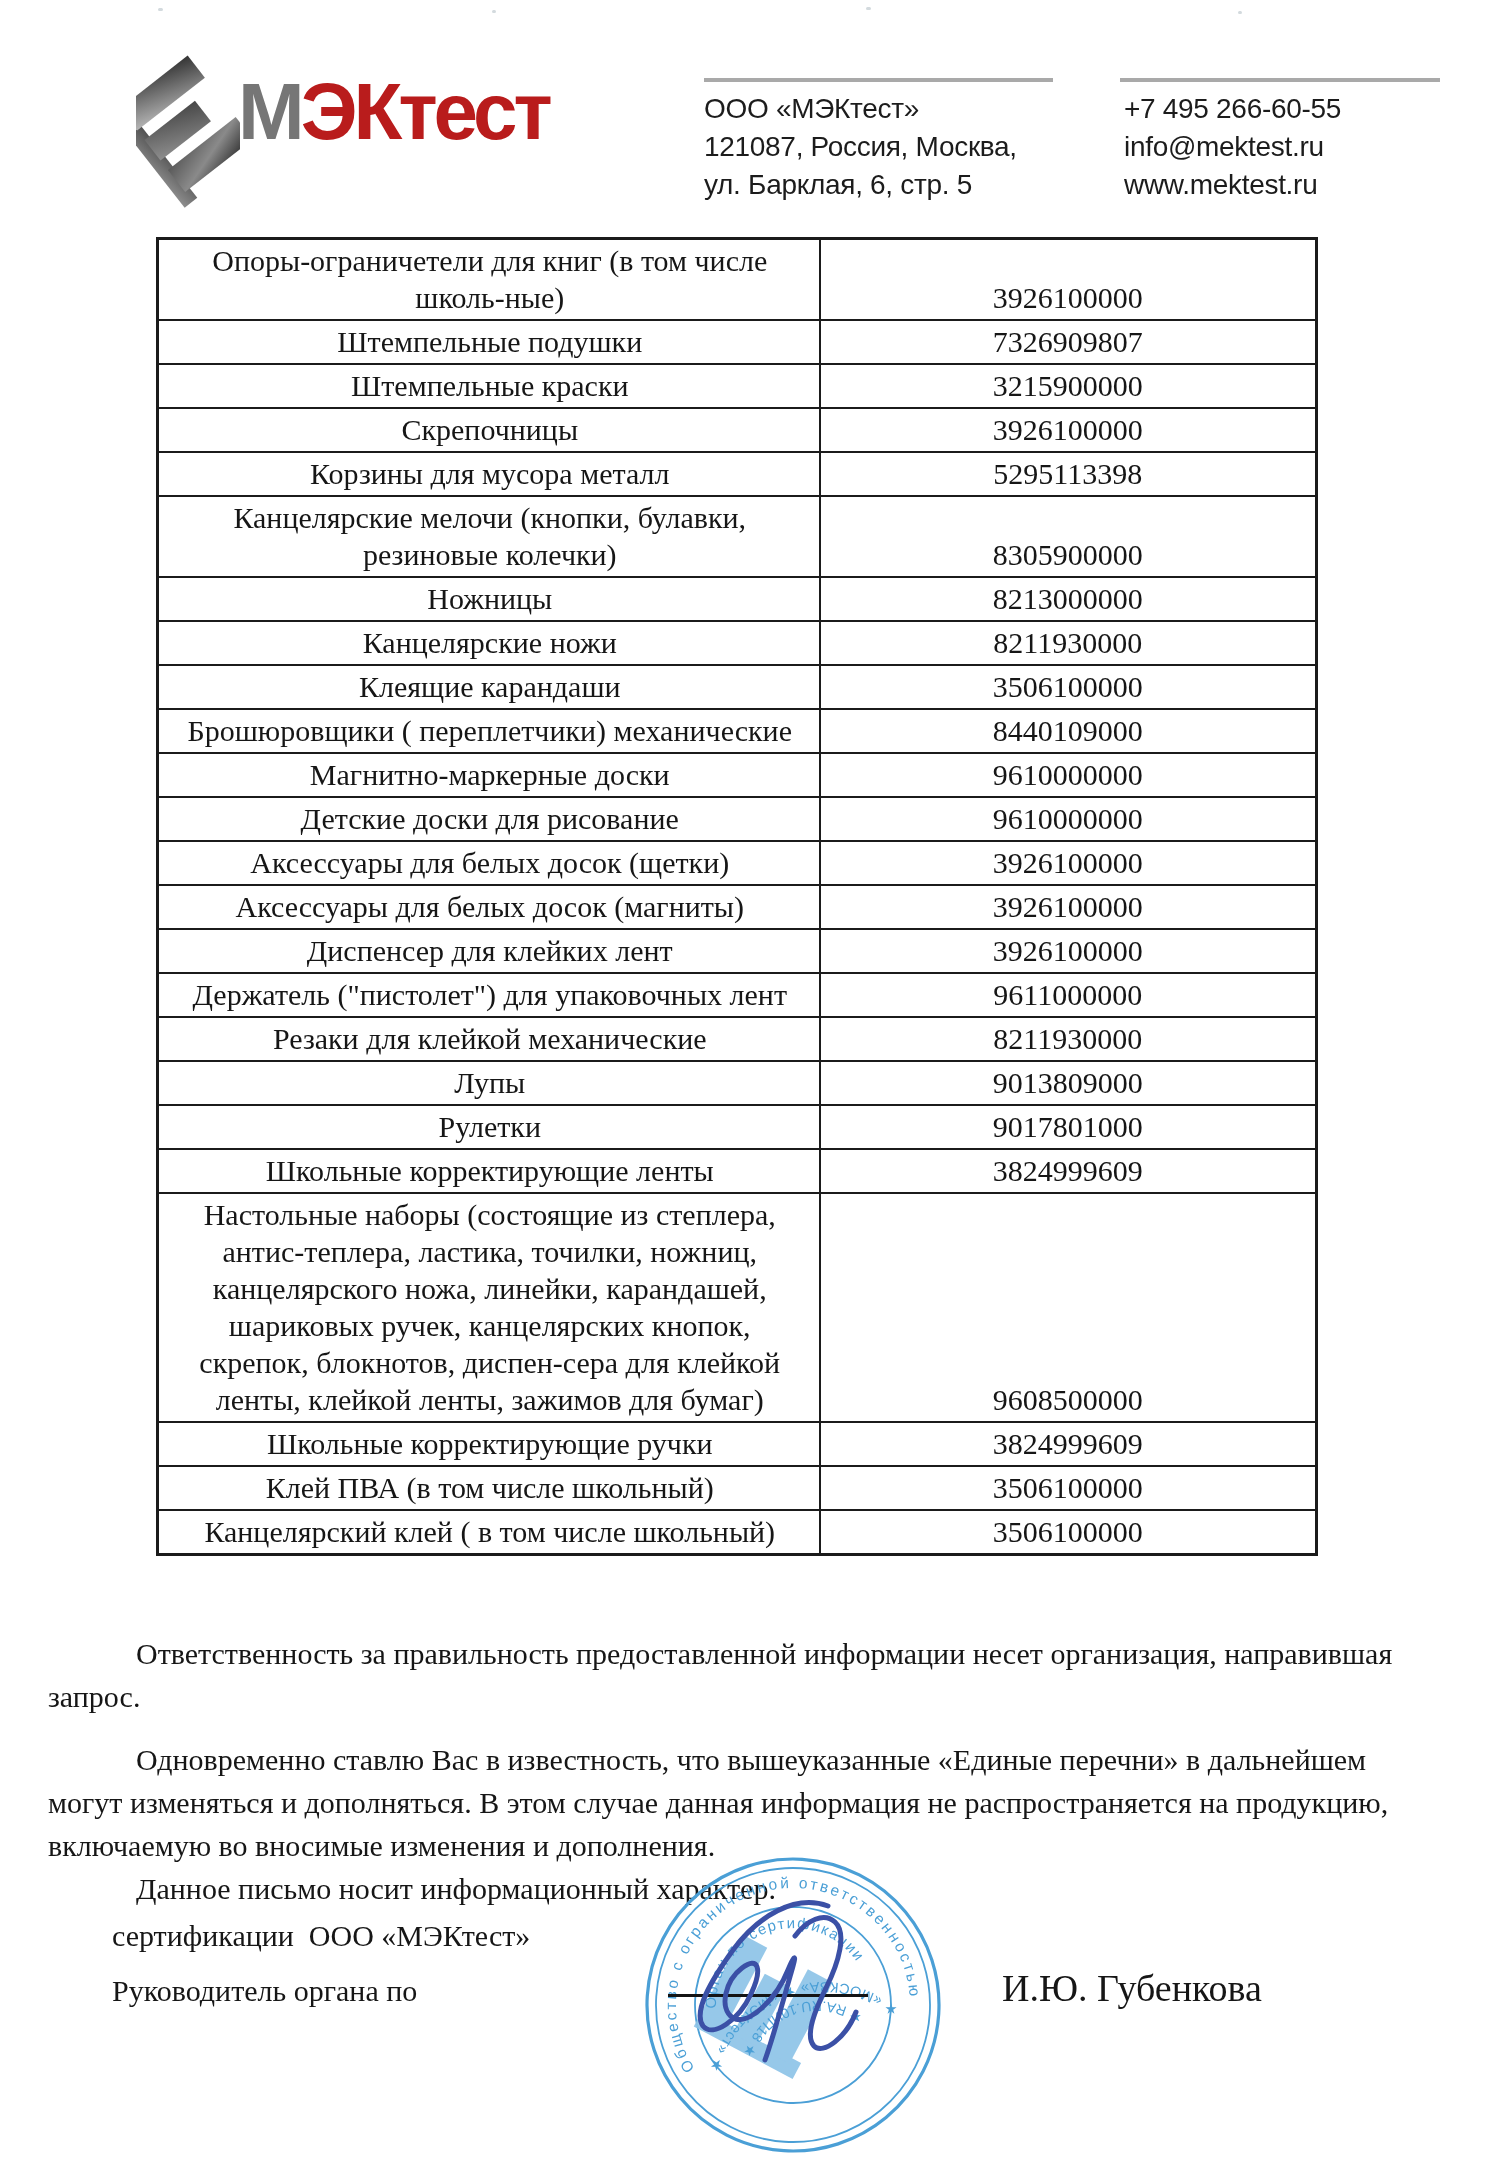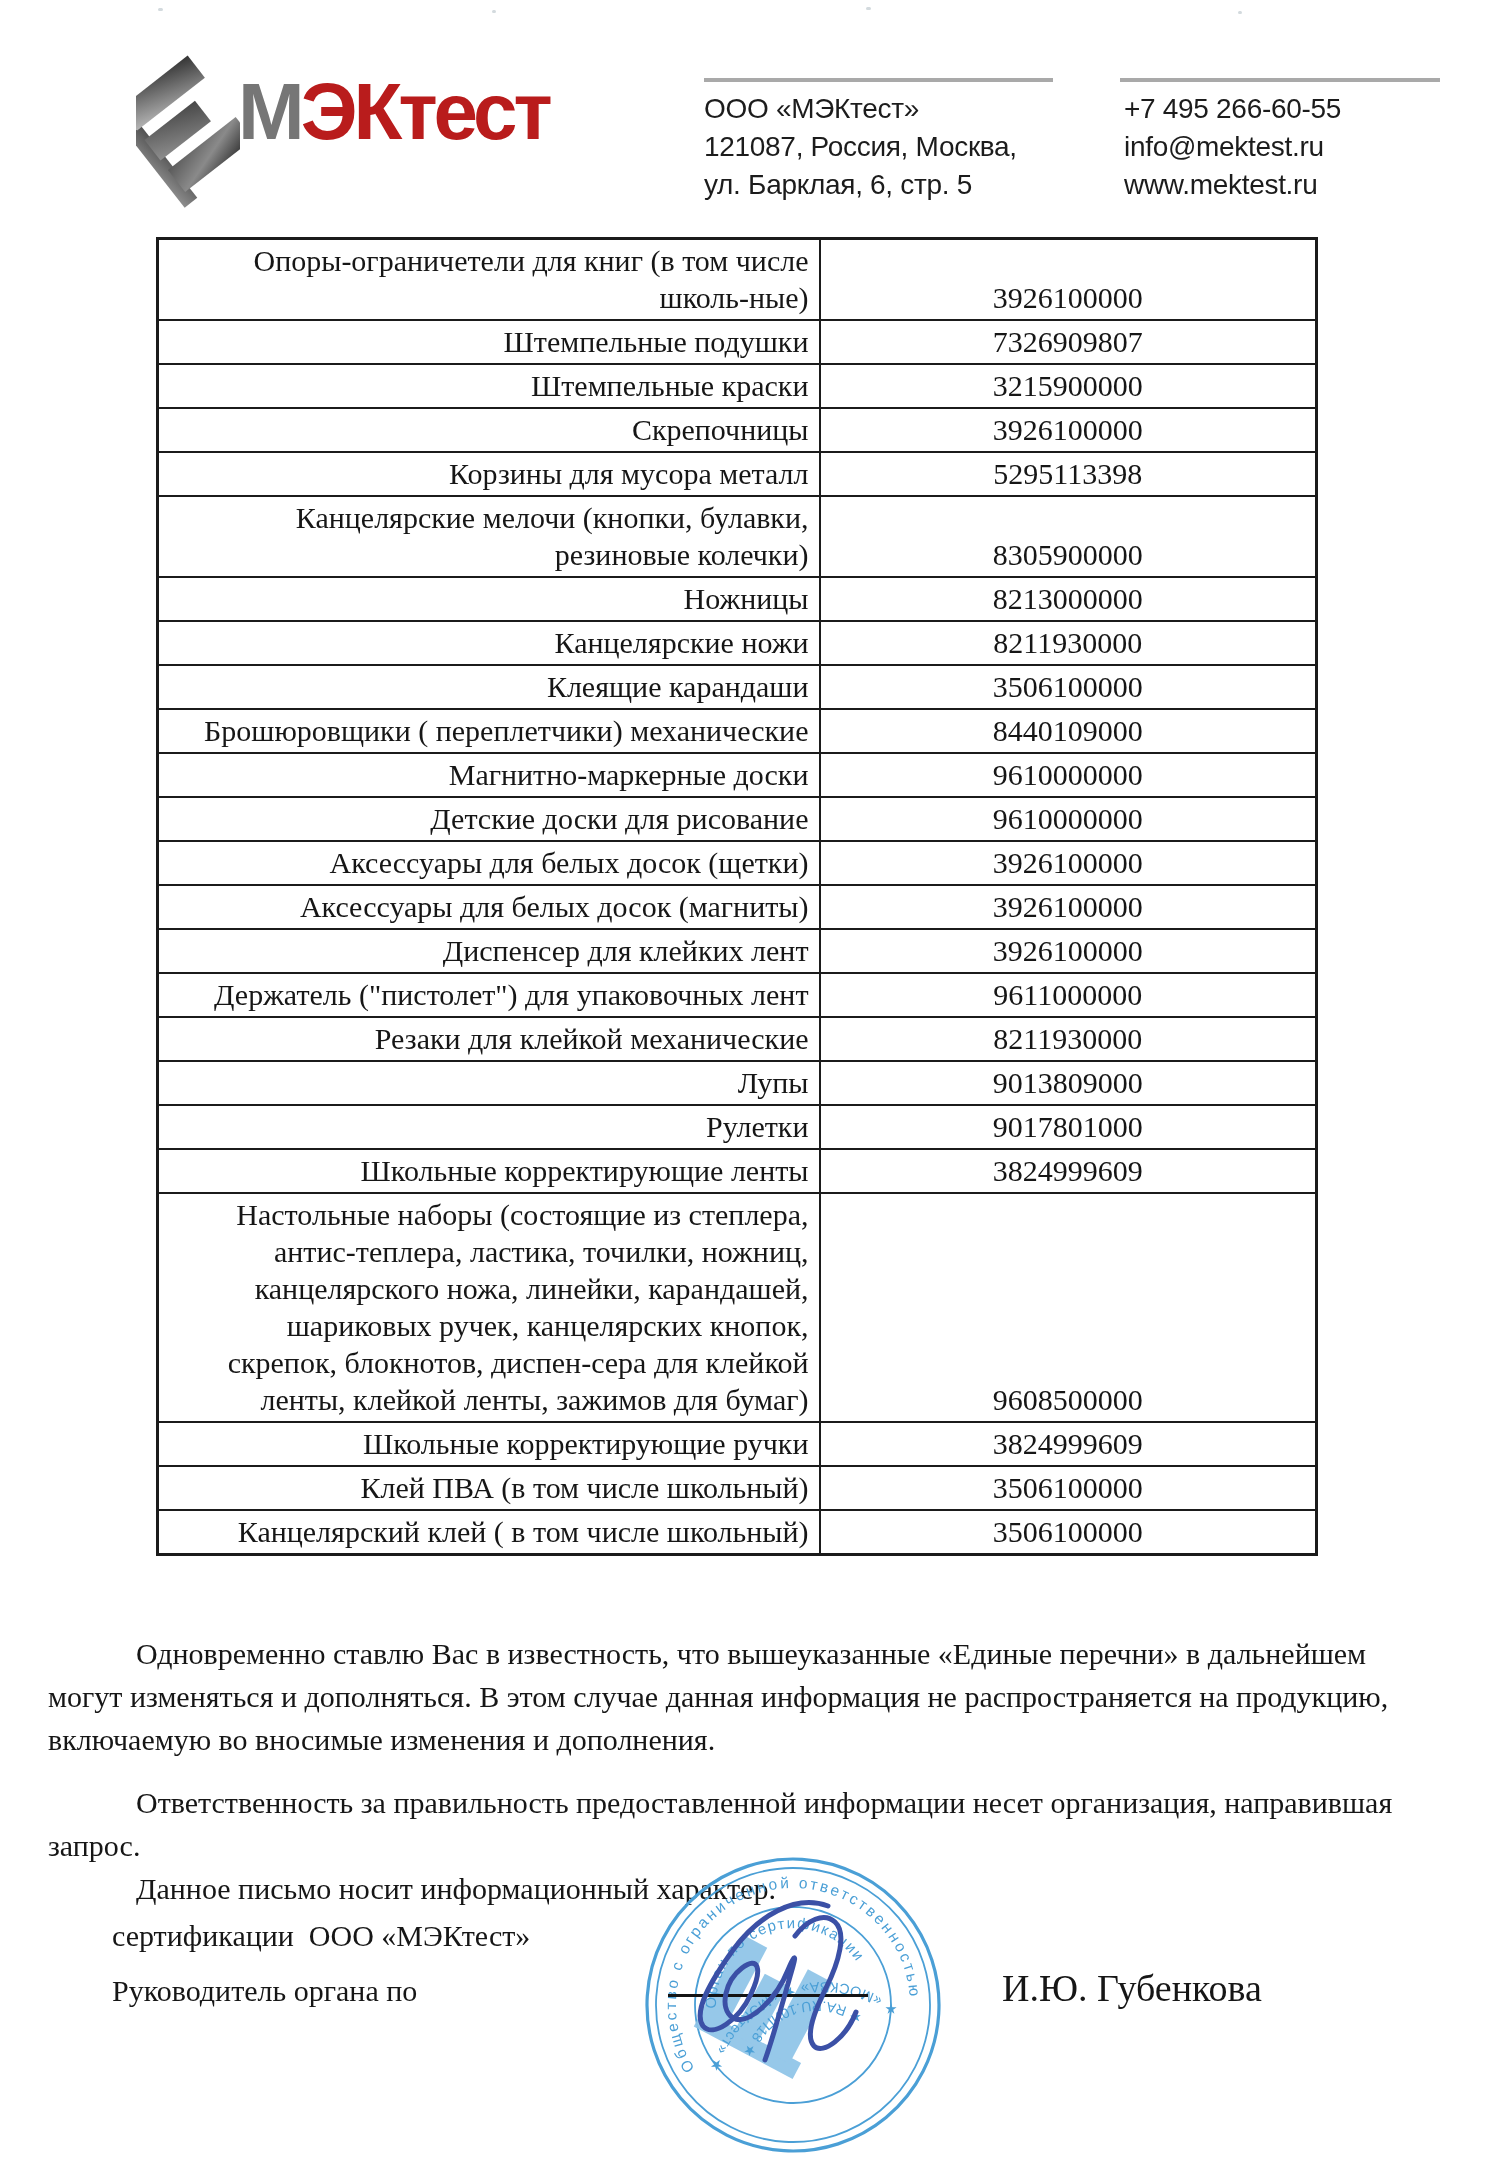--- a/index.html
+++ b/index.html
@@ -31,21 +31,21 @@
   .hdr-block.company{left:704px;width:400px;}
   .hdr-block.contacts{left:1124px;width:360px;}
   
   .codes-table{
     position:absolute;left:156px;top:237px;
     width:1162px;border-collapse:collapse;table-layout:fixed;
     border:3px solid #1b1b1b;
     font-size:30px;line-height:37px;
   }
   .codes-table td{border:2px solid #1b1b1b;}
-  .cell-name{width:662px;padding:2px 10px 3px 12px;vertical-align:top;text-align:right;}
+  .cell-name{width:662px;padding:2px 10px 3px 12px;vertical-align:top;text-align:center;}
   .cell-code{padding:2px 8px 3px 8px;vertical-align:bottom;text-align:center;
     font-variant-numeric:lining-nums;}
   
   .letter-body{position:absolute;left:48px;top:1632px;width:1382px;
     font-size:30px;line-height:43px;}
   .letter-body p{margin:0;text-indent:88px;}
   .letter-body p + p{margin-top:20px;}
   .letter-body p:nth-child(3){margin-top:0;}
   
   .sig-role{position:absolute;left:112px;top:1908px;font-size:30px;line-height:55px;}
@@ -209,22 +209,22 @@
       <td class="cell-code">3506100000</td>
     </tr>
         <tr>
       <td class="cell-name">Канцелярский клей ( в том числе школьный)</td>
       <td class="cell-code">3506100000</td>
     </tr>
       </tbody>
   </table>
 
   <div class="letter-body">
+      <p>Ответственность за правильность предоставленной информации несет организация, направившая запрос.</p>
       <p>Одновременно ставлю Вас в известность, что вышеуказанные «Единые перечни» в дальнейшем могут изменяться и дополняться. В этом случае данная информация не распространяется на продукцию, включаемую во вносимые изменения и дополнения.</p>
-      <p>Ответственность за правильность предоставленной информации несет организация, направившая запрос.</p>
       <p>Данное письмо носит информационный характер.</p>
     </div>
 
   <div class="sig-role">
     <span>сертификации  ООО «МЭКтест»</span>
     <span>Руководитель органа по</span>
   </div>
   <div class="sig-name">И.Ю. Губенкова</div>
 
   <svg class="stamp-svg" viewBox="0 0 306 306">

